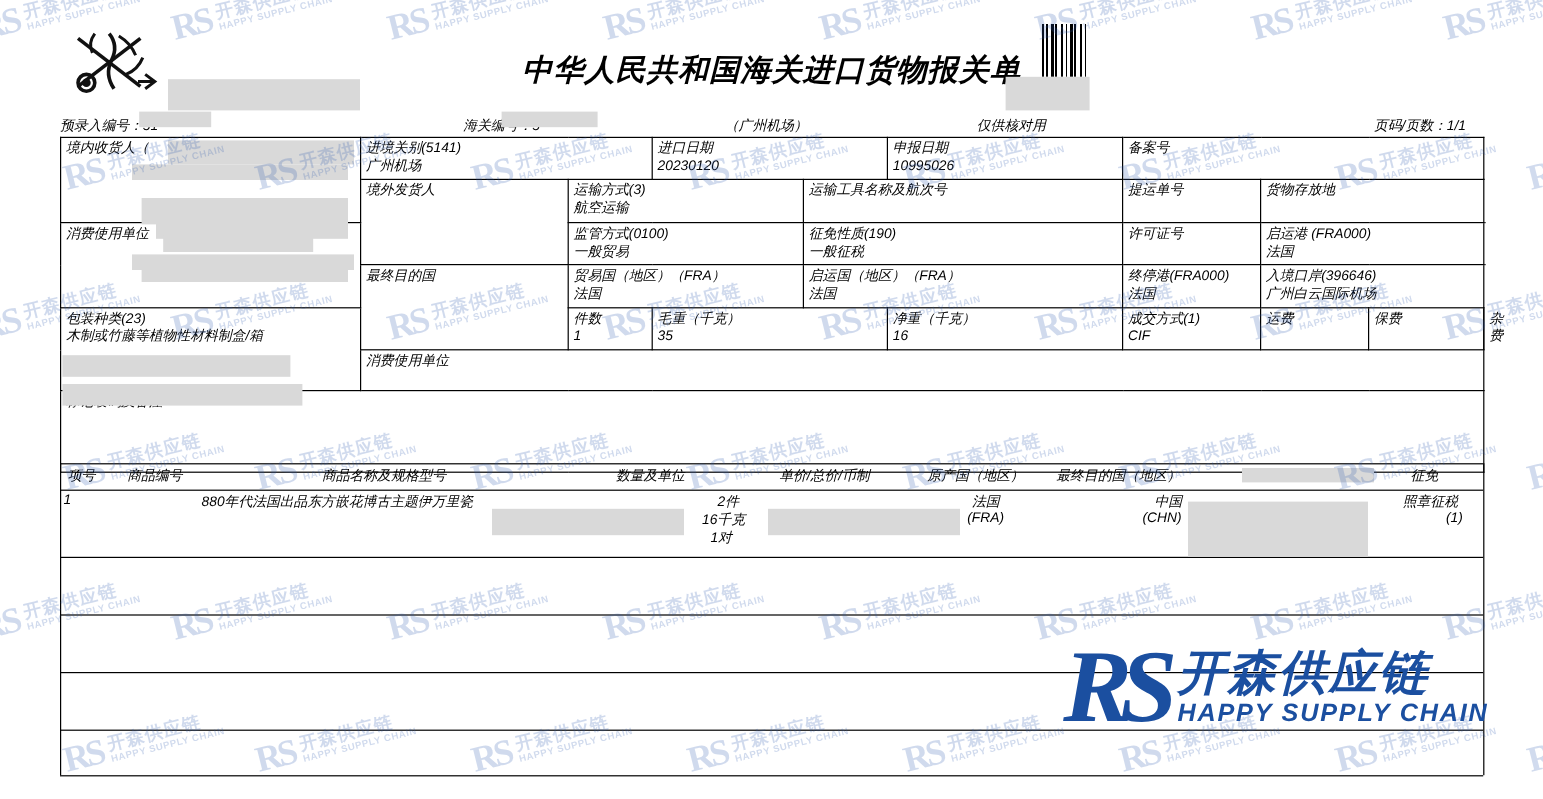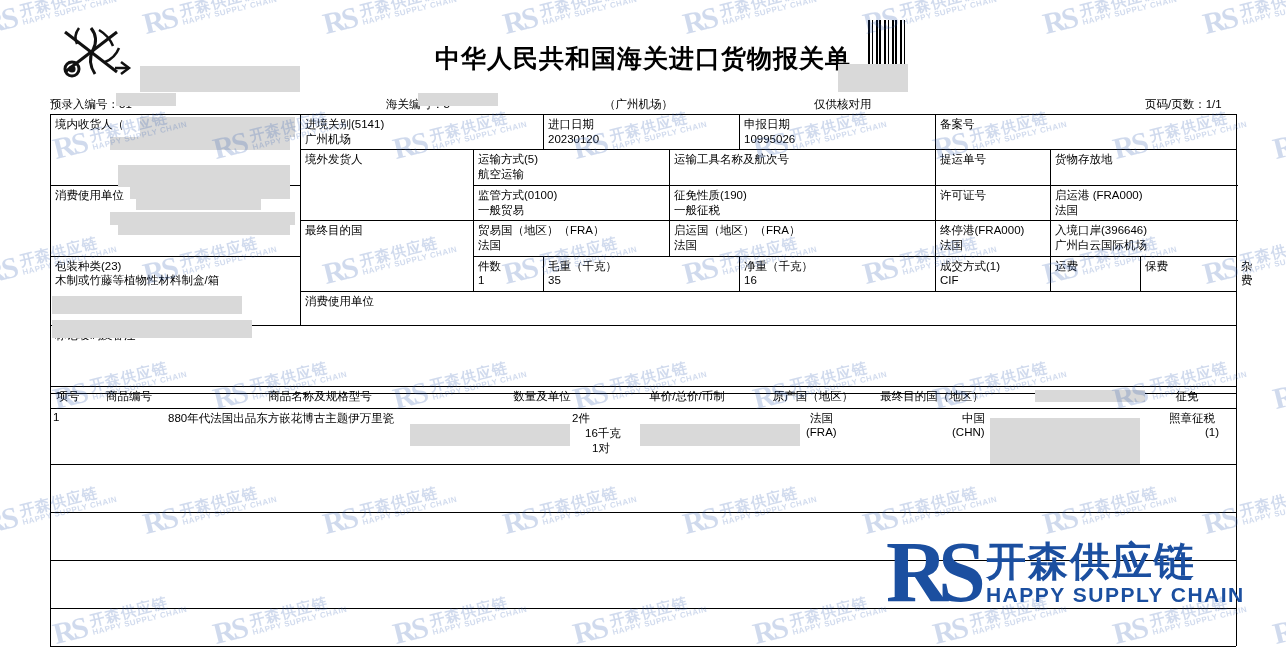--- a/index.html
+++ b/index.html
@@ -57,20 +57,21 @@
     letter-spacing: 0.5px;
     white-space: nowrap;
   }
 
   
   #doc {
     position: absolute;
     left: 0; top: 0;
     width: 1286px; height: 666px;
     z-index: 2;
+    font-style: italic;
   }
 
   .title {
     position: absolute;
     left: 0;
     top: 42px;
     width: 1286px;
     text-align: center;
     font-family: "Liberation Serif", serif;
     font-size: 25px;
@@ -589,21 +590,21 @@
       <td colspan="3">
         <span class="lbl">备案号</span>
       </td>
     </tr>
 
     <tr>
       <td rowspan="2">
         <span class="lbl">境外发货人</span>
       </td>
       <td colspan="2">
-        <span class="lbl">运输方式(5)</span>
+        <span class="lbl">运输方式(3)</span>
         <span class="lbl">航空运输</span>
       </td>
       <td colspan="2">
         <span class="lbl">运输工具名称及航次号</span>
       </td>
       <td>
         <span class="lbl">提运单号</span>
       </td>
       <td colspan="3">
         <span class="lbl">货物存放地</span>
@@ -732,21 +733,21 @@
       <td>最终目的国（地区）</td>
       <td>境内目的地</td>
       <td>征免</td>
     </tr>
   </tbody>
     </table>
 
   <div class="hdrline" style="left:53px; top:411px;">1</div>
   <div class="hdrline" style="left:168px; top:411px;">880年代法国出品东方嵌花博古主题伊万里瓷</div>
 
-  <div class="hdrline" style="left:572px; top:411px;">2件</div>
+  <div class="hdrline" style="left:598px; top:411px;">2件</div>
   <div class="hdrline" style="left:585px; top:426px;">16千克</div>
   <div class="hdrline" style="left:592px; top:441px;">1对</div>
 
   <div class="hdrline" style="left:810px; top:411px;">法国</div>
   <div class="hdrline" style="left:806px; top:426px;">(FRA)</div>
 
   <div class="hdrline" style="left:962px; top:411px;">中国</div>
   <div class="hdrline" style="left:952px; top:426px;">(CHN)</div>
 
   <div class="hdrline" style="left:1169px; top:411px;">照章征税</div>

